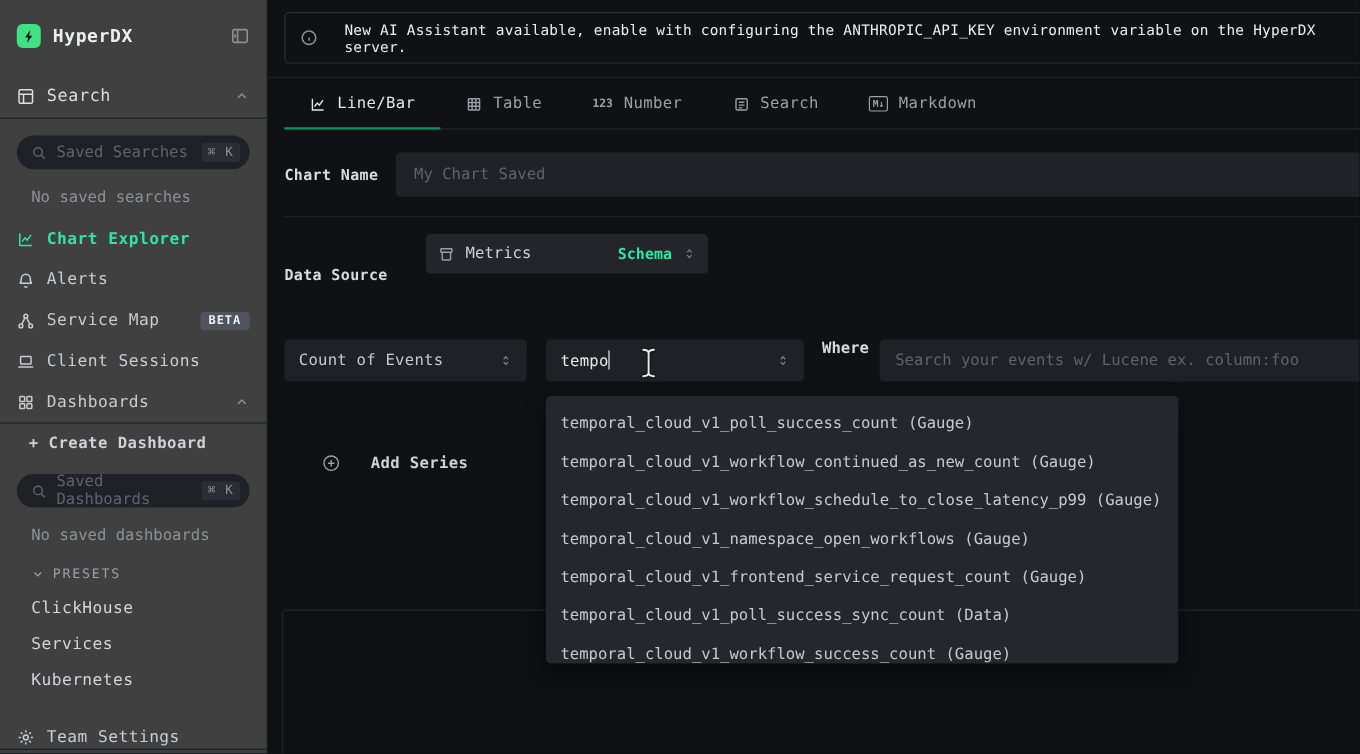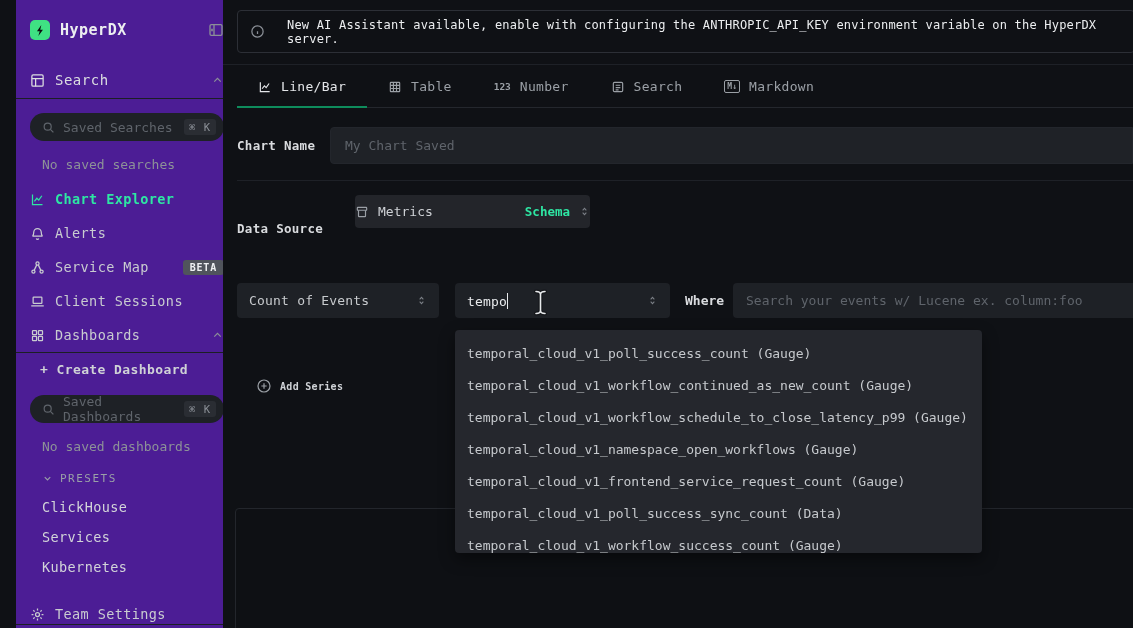--- a/index.html
+++ b/index.html
@@ -9,22 +9,22 @@
     font-family:"DejaVu Sans Mono","Liberation Mono",monospace;
     color:#d6d8db;
     font-size:13px;
     position:relative;
   }
   svg { display:block; }
   .icon { flex:none; display:inline-flex; align-items:center; justify-content:center; }
 
   
   .sidebar {
-    position:absolute; left:16px; top:0; width:223px; height:628px;
-    background:#4c1d95; border-right:1px solid #23262c;
+    position:absolute; left:0; top:0; width:223px; height:628px;
+    background:#404040; border-right:1px solid #23262c;
   }
   .logo-row { display:flex; align-items:center; gap:10px; padding:20px 14px 0 14px; }
   .logo-badge {
     width:20px; height:20px; border-radius:5px; background:#3fe183;
     display:flex; align-items:center; justify-content:center; flex:none;
   }
   .logo-text { font-weight:bold; font-size:15px; color:#eceef0; letter-spacing:.5px; flex:1; }
   .collapse-btn { color:#8b9097; cursor:pointer; }
 
   .section-header {
@@ -101,45 +101,45 @@
   .text-input {
     flex:1; height:37px; background:#1f2227; border:1px solid #23262c; border-radius:4px 0 0 4px;
     display:flex; align-items:center; padding:0 14px; color:#5f646b; font-size:13px; cursor:text;
   }
   .hdivider { position:absolute; left:14px; right:0; top:180px; border-top:1px solid #1e2127; }
 
   .row-datasource { position:absolute; left:14px; top:195px; height:33px; display:flex; align-items:center; }
   .row-datasource .form-label { width:118px; flex:none;margin-top:33px; }
   .ds-select {
     width:235px; height:33px; background:#23252a; border-radius:4px;
-    display:flex; align-items:center; gap:9px; padding:0 0; cursor:pointer;
+    display:flex; align-items:center; gap:9px; padding:0 10px; cursor:pointer;
   }
   .ds-select .ds-val { color:#cfd2d6; font-size:13px; flex:1; }
   .ds-select .schema { color:#2ee6a3; font-weight:bold; font-size:12.5px; }
   .ds-select .icon, .sel .icon { color:#9ba0a6; }
 
-  .row-series { position:absolute; left:14px; right:0; top:283px; height:35px; display:flex; align-items:center; }
+  .row-series { position:absolute; left:14px; right:0; top:283px; height:35px; display:flex; align-items:flex-start; }
   .sel {
     height:35px; background:#1e2126; border-radius:4px; display:flex; align-items:center;
     padding:0 12px; color:#c7cacd; font-size:13px; cursor:pointer;
   }
   .sel .sel-val { flex:1; letter-spacing:.2px; }
   .sel-agg { width:202px; margin-right:16px; }
   .sel-metric { width:215px; margin-right:15px; background:#1e2126; }
   .sel-metric .sel-val { color:#e8eaec; }
   .caret { display:inline-block; width:1px; height:16px; background:#e8eaec; vertical-align:-3px; }
   .where-label { width:48px; flex:none; font-weight:bold; color:#d9dbde; font-size:13px; }
   .lucene-input {
     flex:1; height:35px; background:#1e2126; border-radius:4px 0 0 4px;
     display:flex; align-items:center; padding:0 13px; color:#5f646b; font-size:13px; cursor:text;
   }
 
   .add-series {
-    position:absolute; left:33px; top:378px; display:flex; align-items:center; gap:8px;
-    color:#cfd2d6; font-size:10px; font-weight:bold; letter-spacing:.3px;
+    position:absolute; left:45px; top:378px; display:flex; align-items:center; gap:25px;
+    color:#cfd2d6; font-size:13px; font-weight:bold; letter-spacing:.3px;
     background:none; border:none; cursor:pointer; font-family:inherit;
   }
   .add-series .icon { color:#9ba0a6; }
 
   .chart-panel {
     position:absolute; left:12px; right:-2px; top:508px; height:130px;
     border:1px solid #23262c; border-radius:4px; background:#0e1014;
   }
 
   .metric-dropdown {

